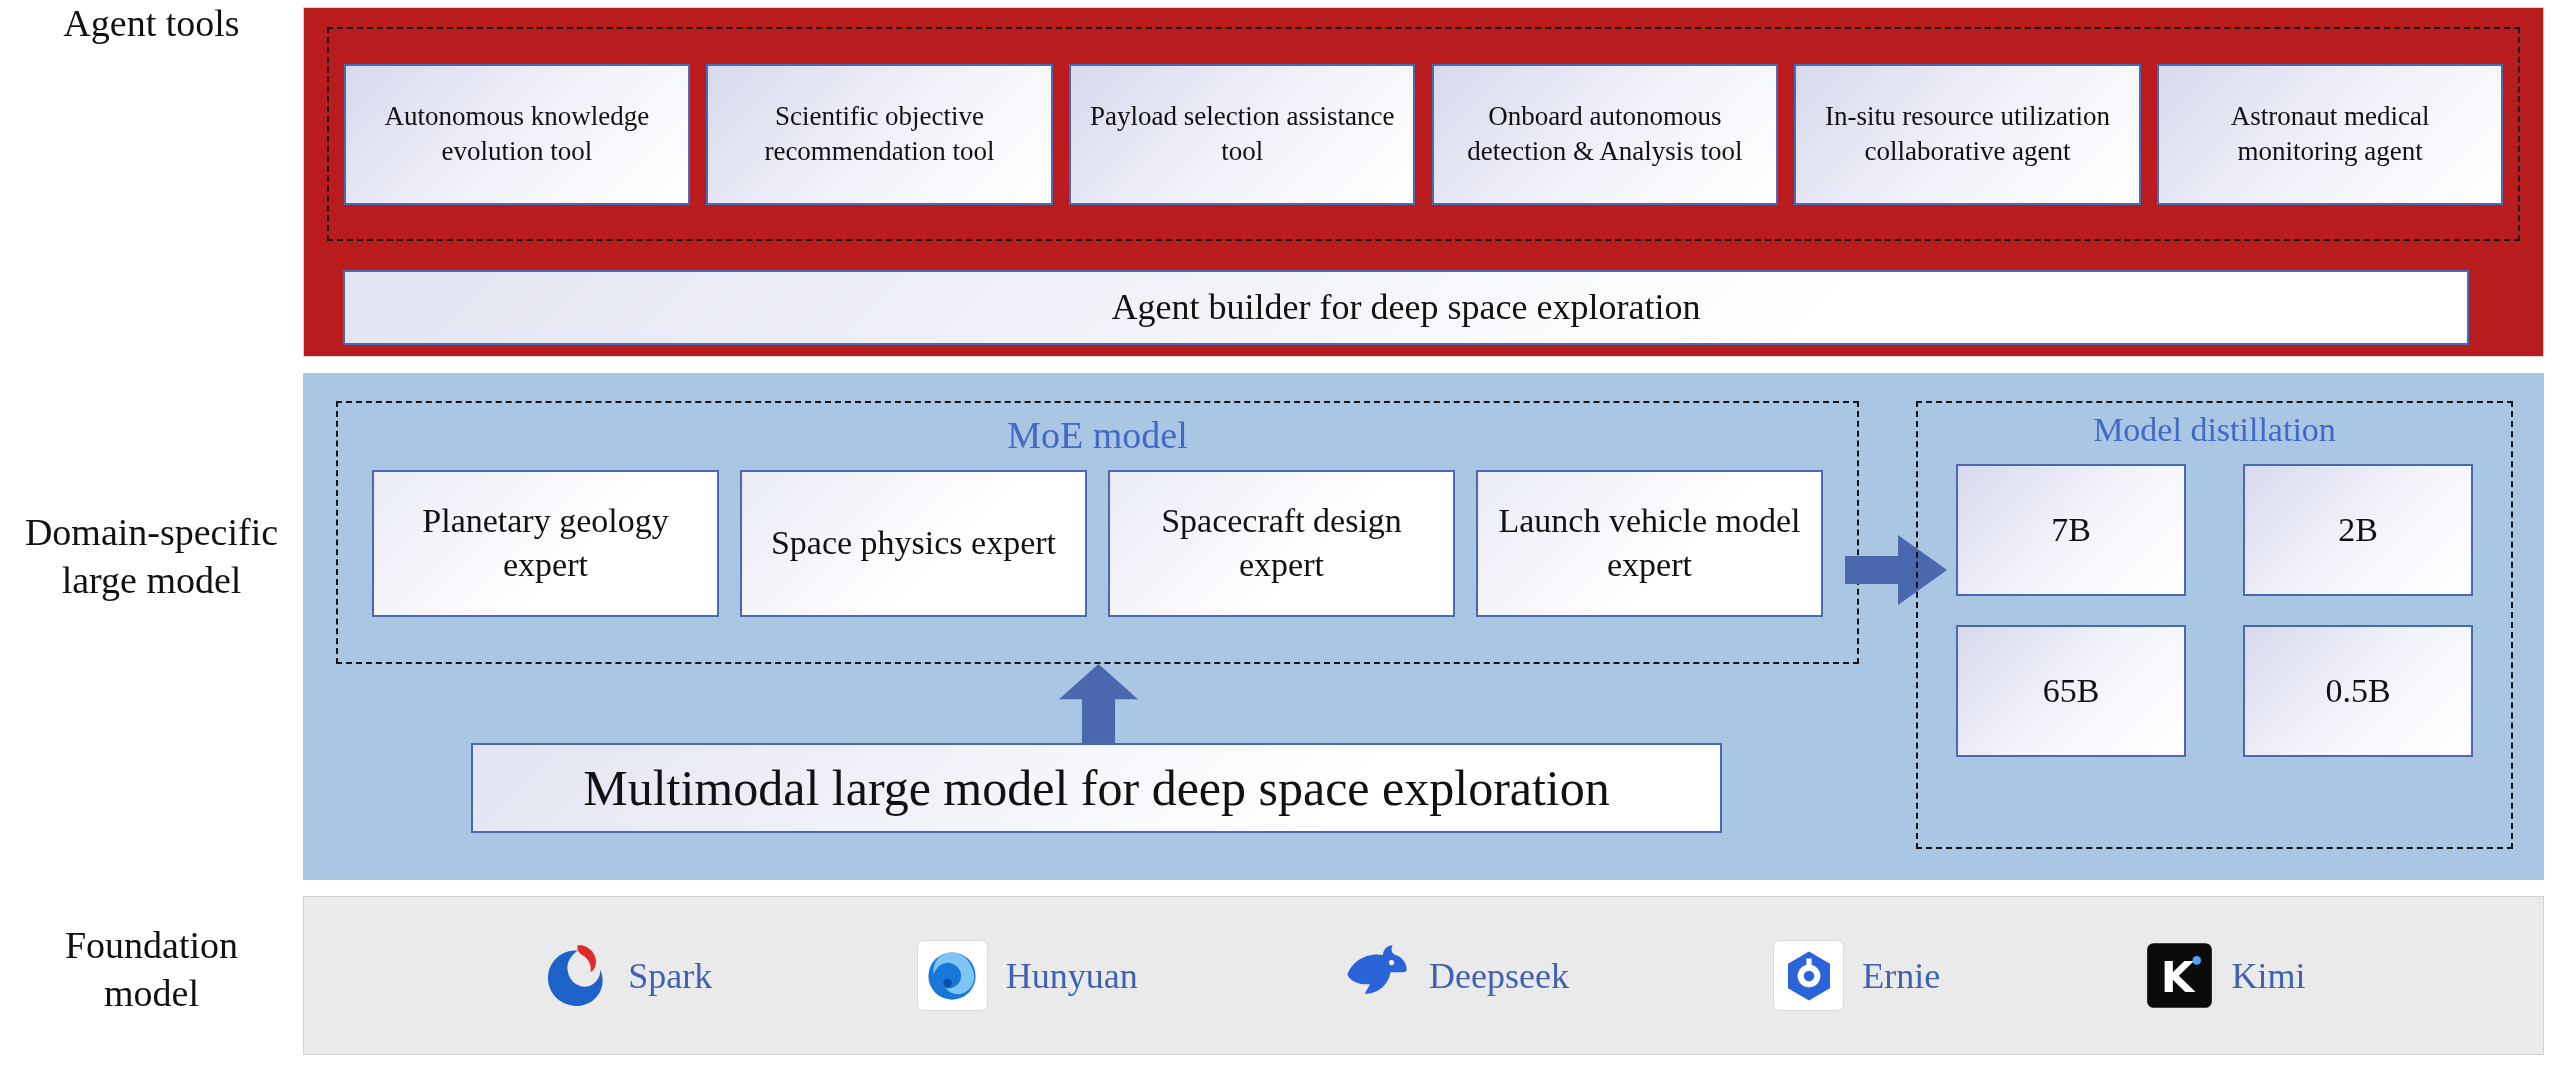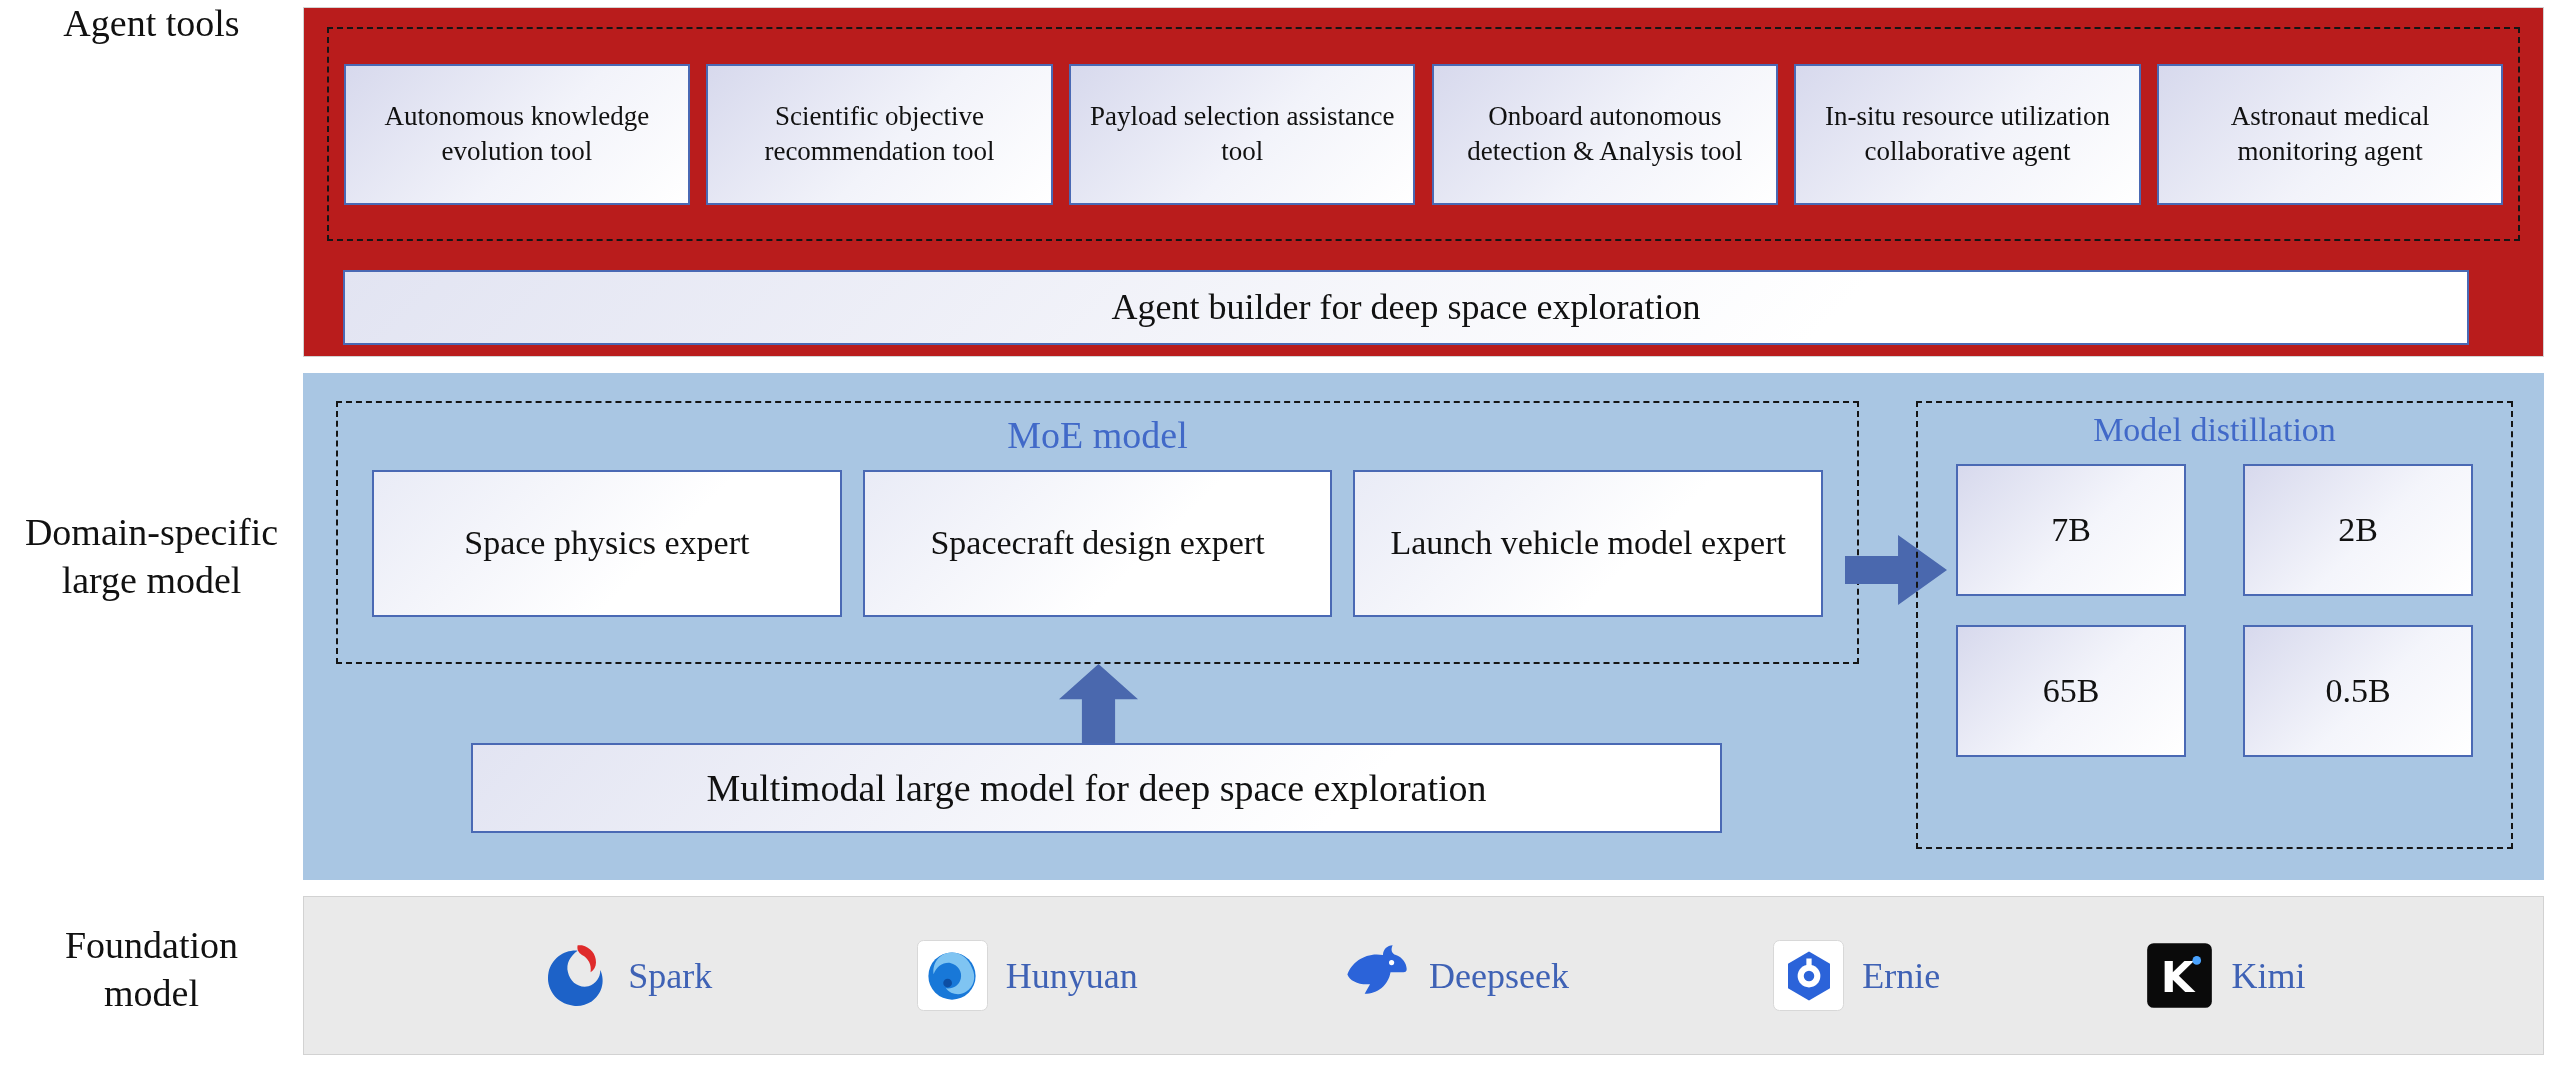--- a/index.html
+++ b/index.html
@@ -98,21 +98,21 @@
     background: linear-gradient(135deg, #d7d9ed 0%, #f4f5fb 55%, #ffffff 100%);
     display: flex; align-items: center; justify-content: center;
     font-size: 34px; box-sizing: border-box;
   }
 
   .multimodal-box {
     position: absolute; left: 168px; top: 370px; width: 1251px; height: 90px;
     border: 2px solid #4a69b4;
     background: linear-gradient(135deg, #e2e4f2 0%, #ffffff 70%);
     display: flex; align-items: center; justify-content: center;
-    font-size: 38px; box-sizing: border-box;
+    font-size: 50px; box-sizing: border-box;
   }
 
   
   .foundation-row {
     position: absolute; inset: 0;
     display: flex; align-items: center; justify-content: space-evenly;
     padding: 0 33px;
   }
   .fm-item { display: flex; align-items: center; gap: 18px; }
   .fm-icon { width: 69px; height: 69px; display: flex; align-items: center; justify-content: center; }
@@ -142,20 +142,21 @@
       <div class="tool-box">Astronaut medical monitoring agent</div>
     </div>
     <div class="builder-box">Agent builder for deep space exploration</div>
   </div>
 
   <div class="section section-domain">
 
     <div class="dashed moe-dashed">
       <div class="panel-title">MoE model</div>
       <div class="experts-row">
+        <div class="expert-box">Planetary geology expert</div>
         <div class="expert-box">Space physics expert</div>
         <div class="expert-box">Spacecraft design expert</div>
         <div class="expert-box">Launch vehicle model expert</div>
       </div>
     </div>
 
     <div class="arrow-right"></div>
 
     <div class="dashed distill-dashed">
       <div class="panel-title distill-title">Model distillation</div>

